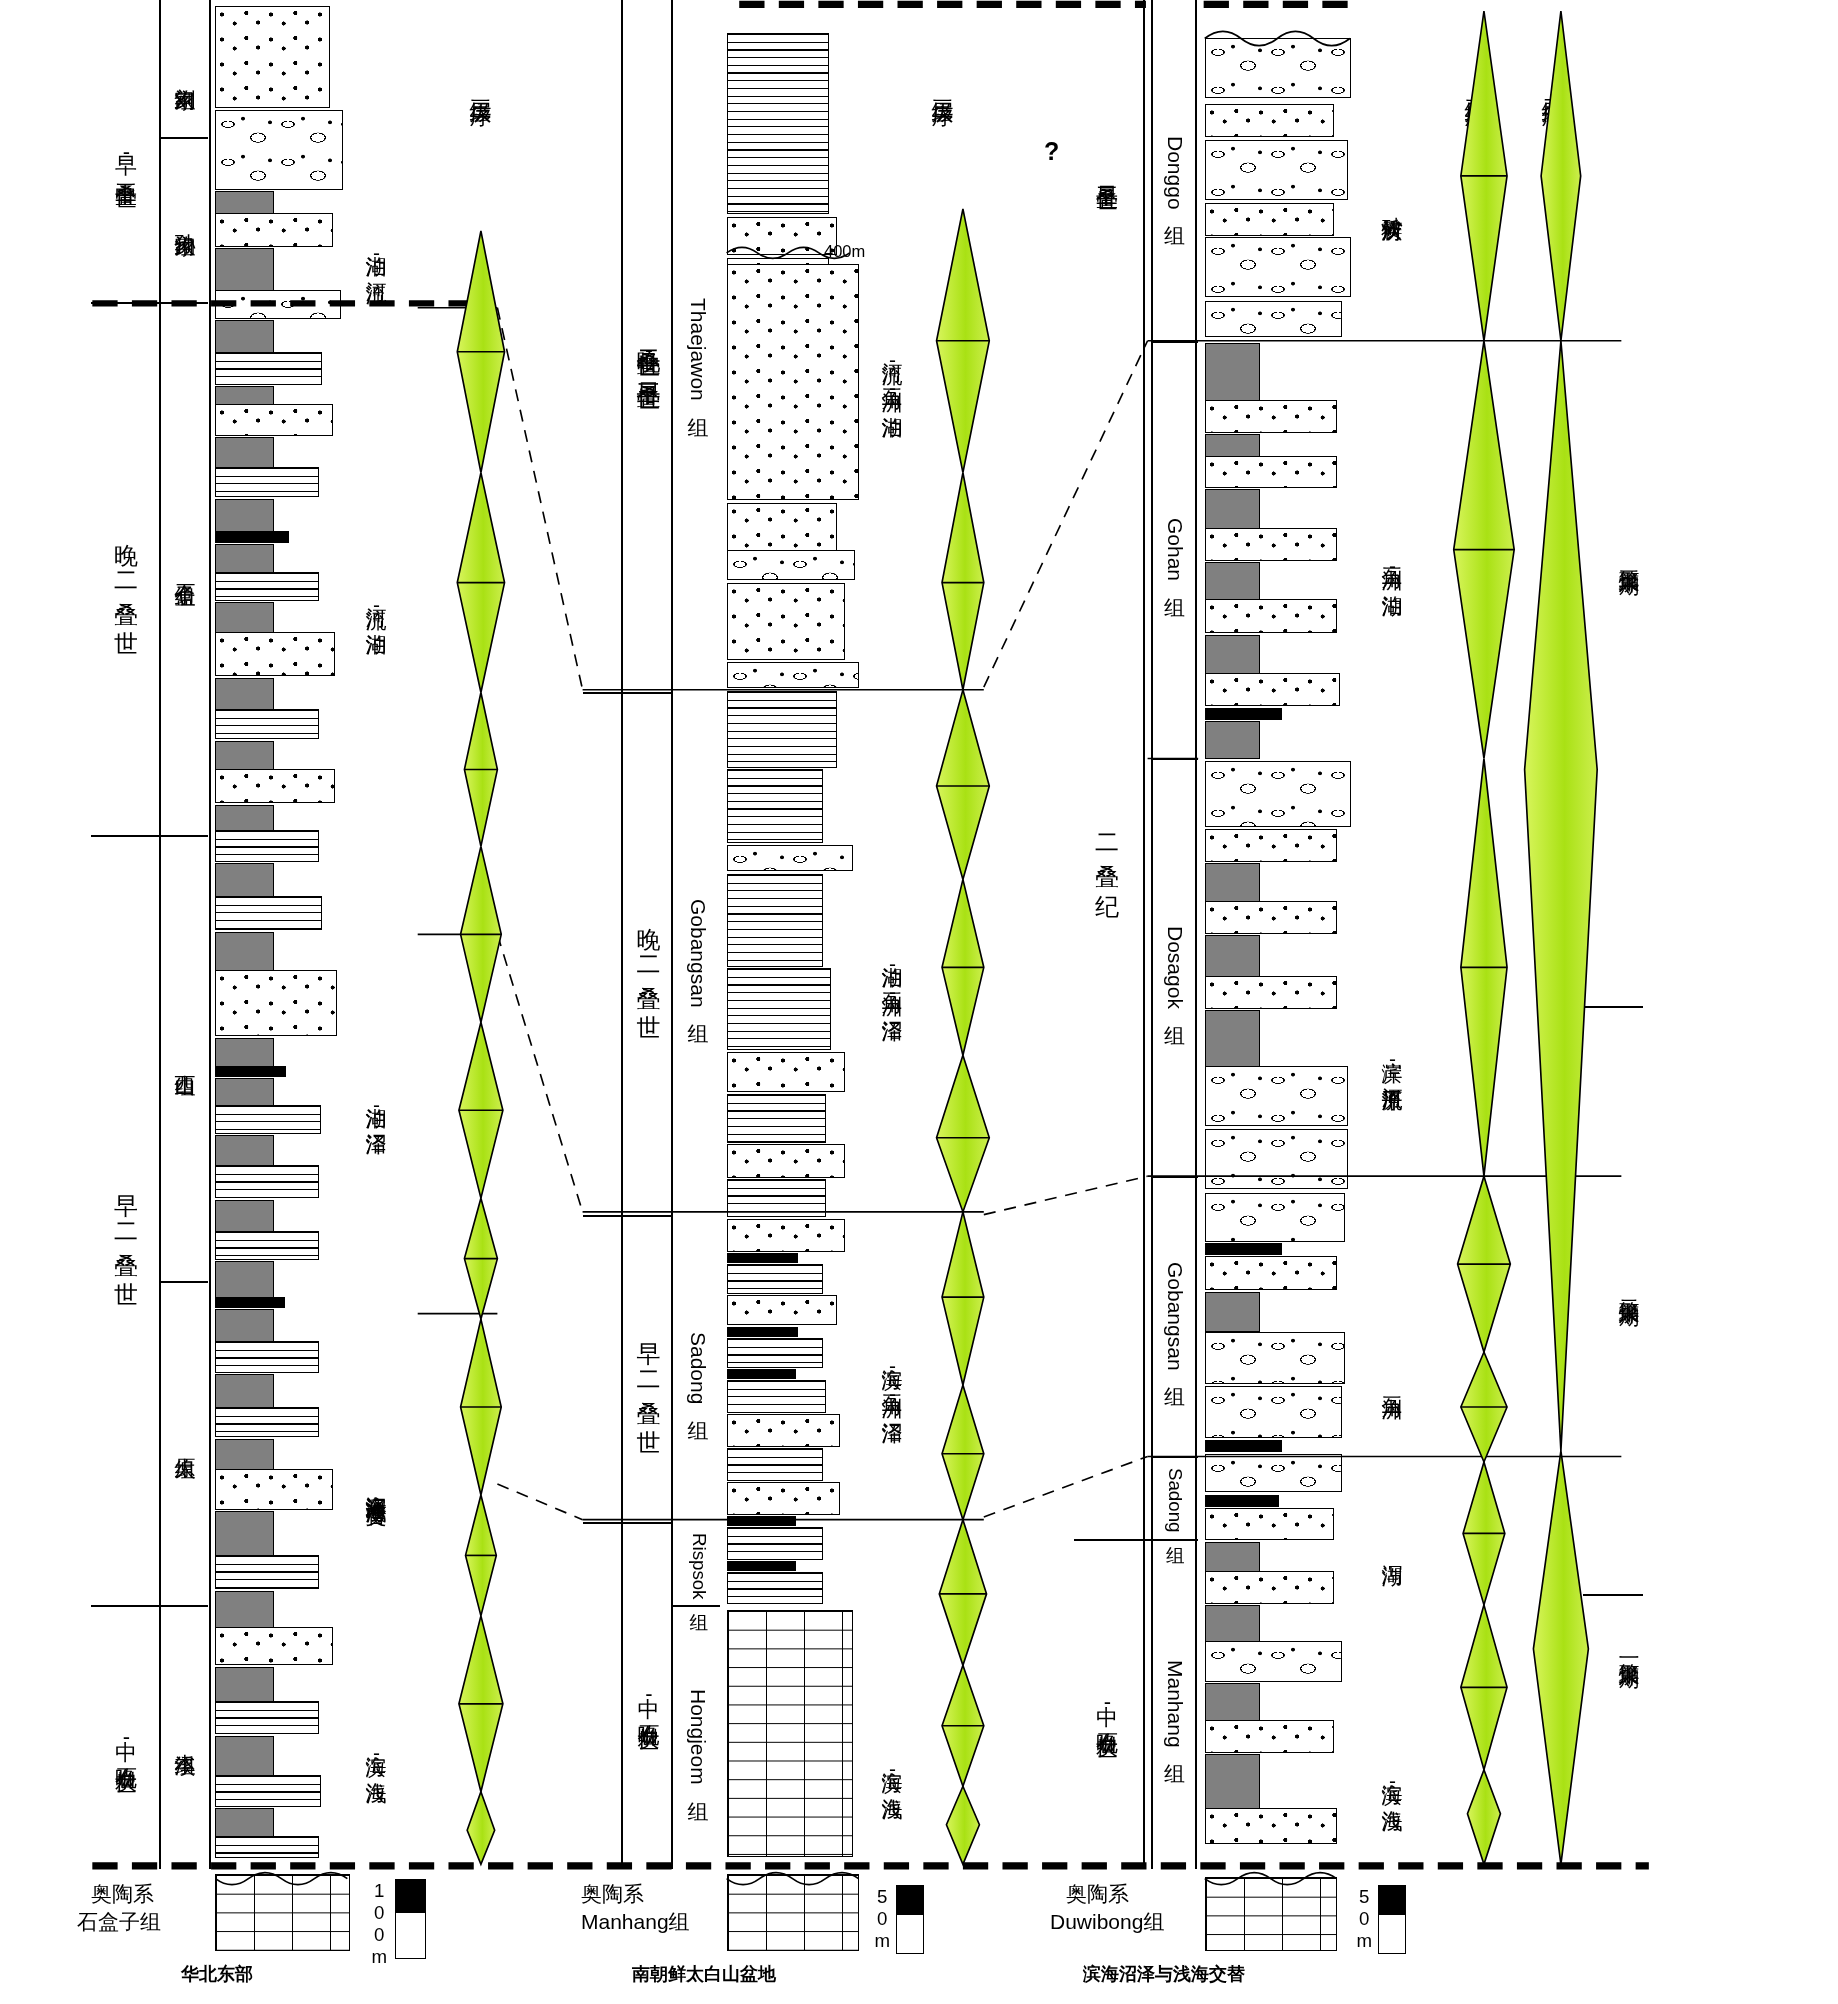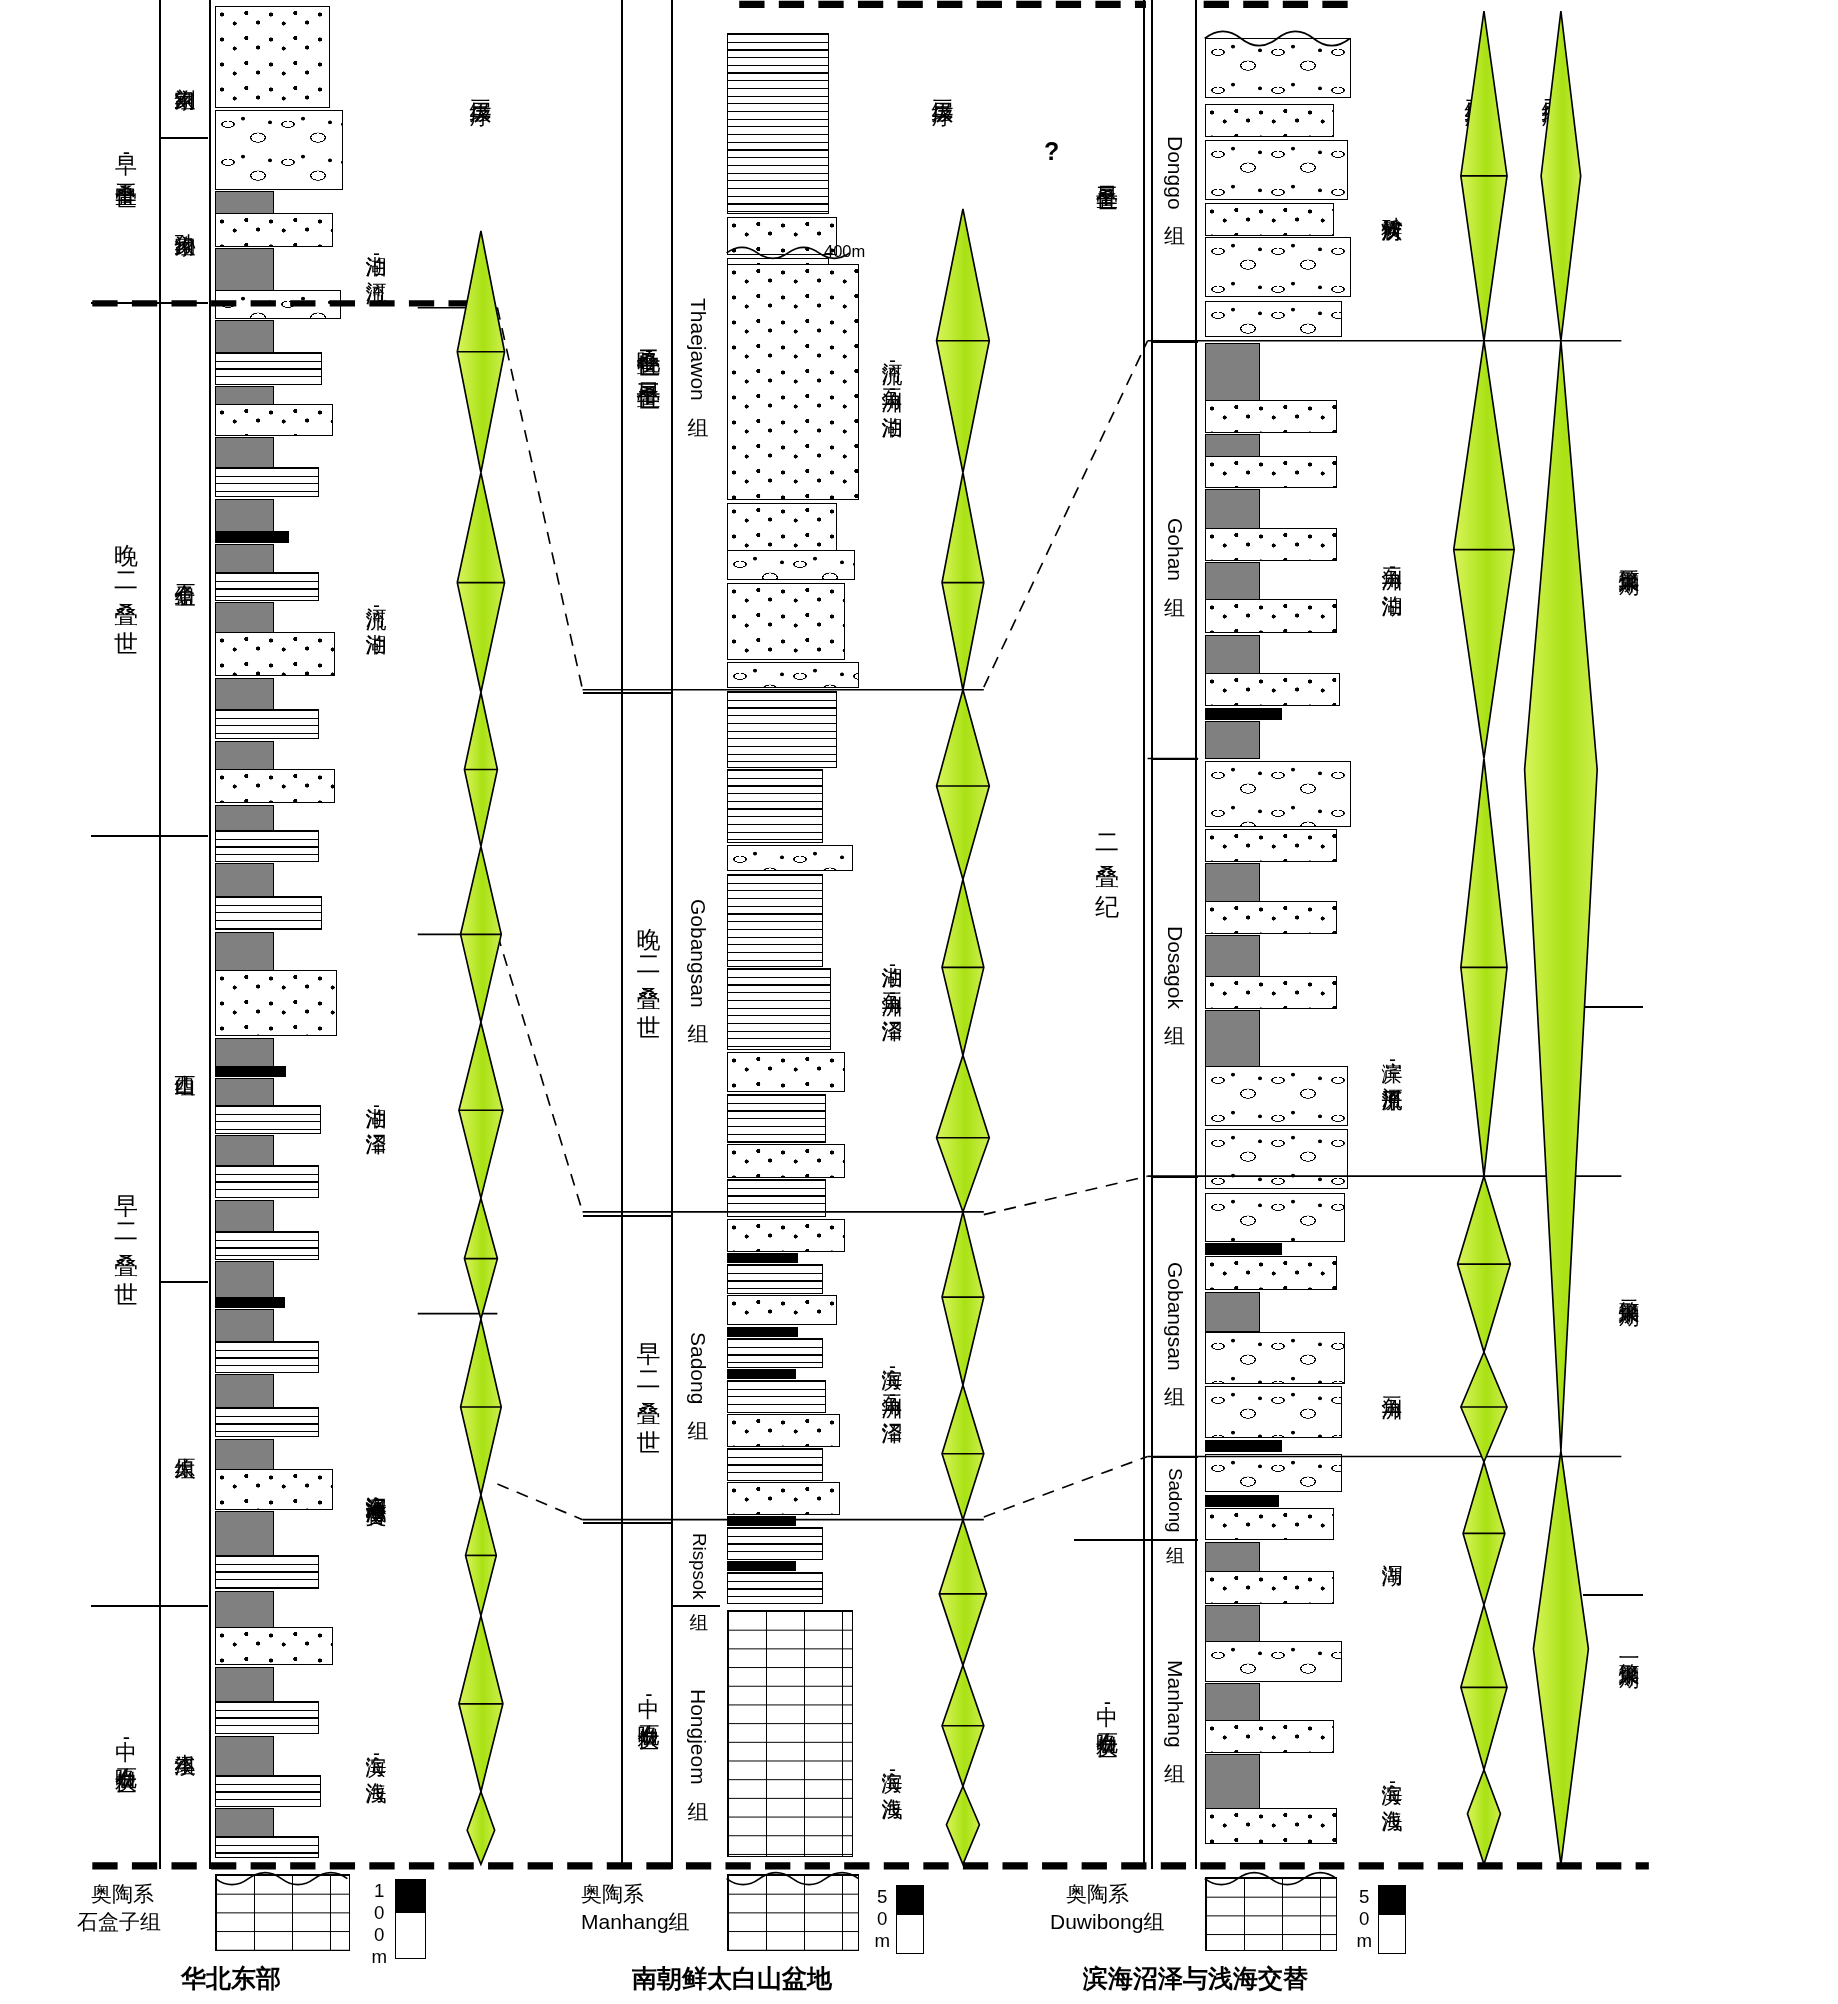--- a/index.html
+++ b/index.html
@@ -52,21 +52,21 @@
     background:#fff;
     background-image:
       linear-gradient(to bottom, #000 0 1.1px, transparent 1.1px),
       linear-gradient(to right, #000 0 1.1px, transparent 1.1px);
     background-size:38px 18.7px;
   }
 
   
   svg.overlay{position:absolute;left:0;top:0;width:1839px;height:2005px;pointer-events:none;}
   .scale-num{position:absolute;font-size:16.5px;}
-  .bottom-name{position:absolute;font-size:25px;font-weight:bold;white-space:nowrap;}
+  .bottom-name{position:absolute;font-size:18px;font-weight:bold;white-space:nowrap;}
 </style>
 </head>
 <body>
 
 <div id="page">
 
   <div class="rule vline" style="left:159px;top:0;height:1869px;"></div>
   <div class="rule vline" style="left:209px;top:0;height:1869px;"></div>
 
   <div class="rule hline" style="left:91px;top:302px;width:69px;"></div>

